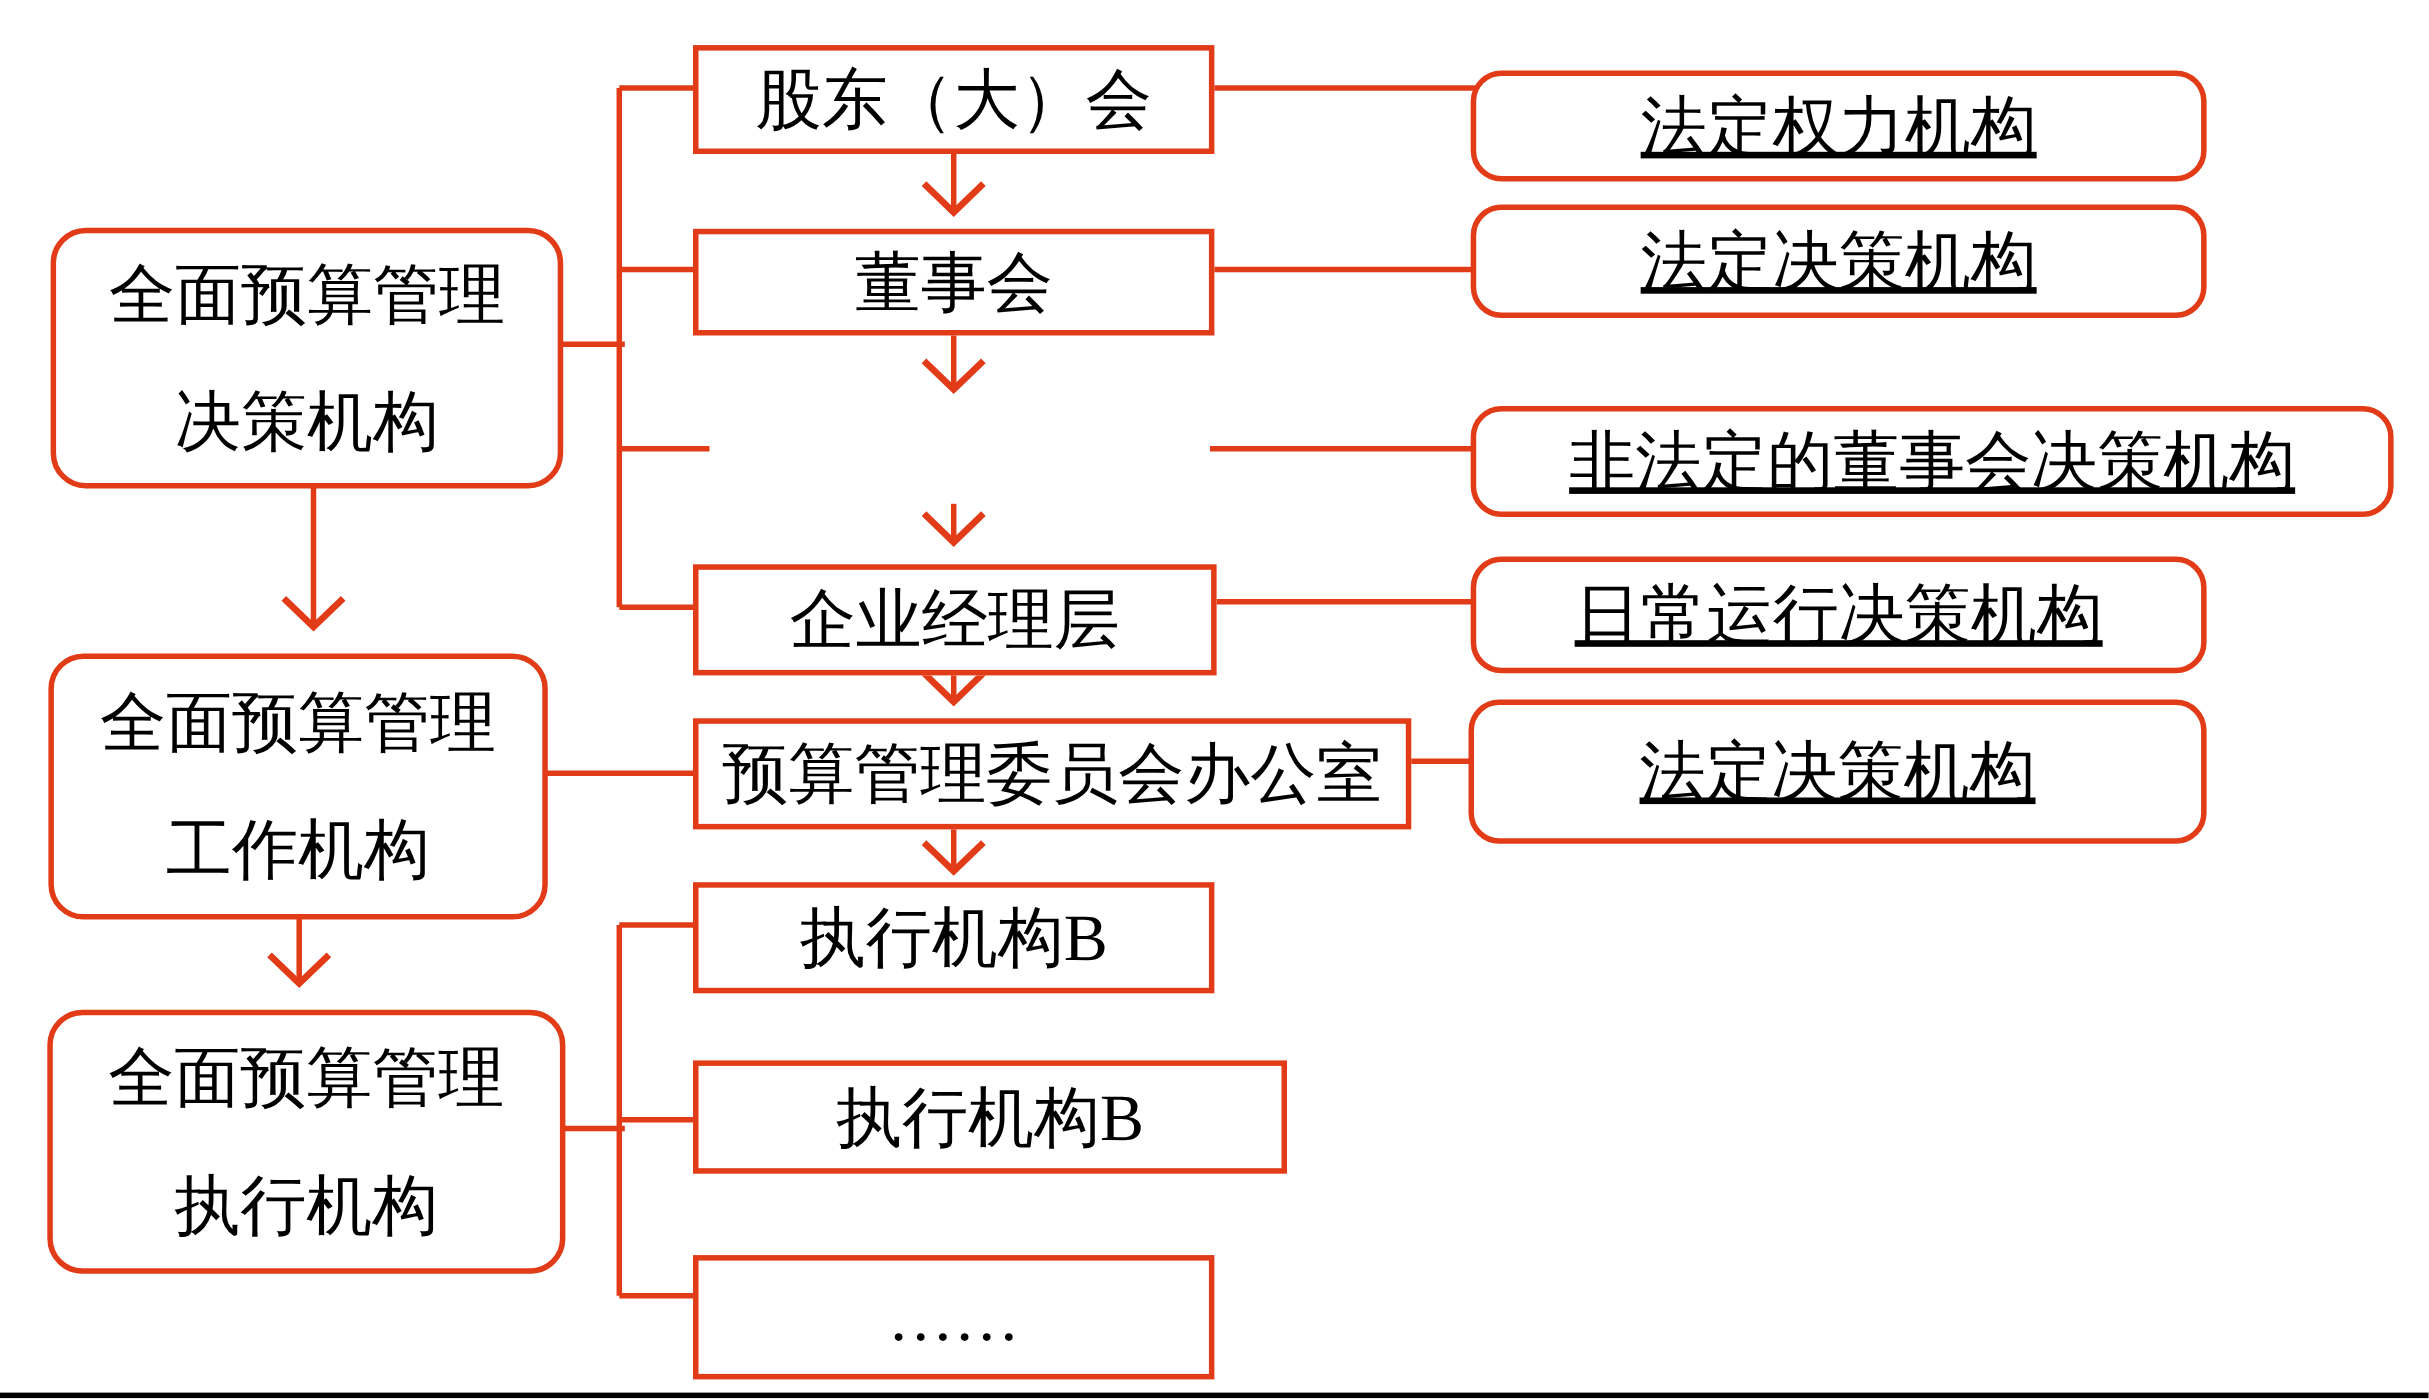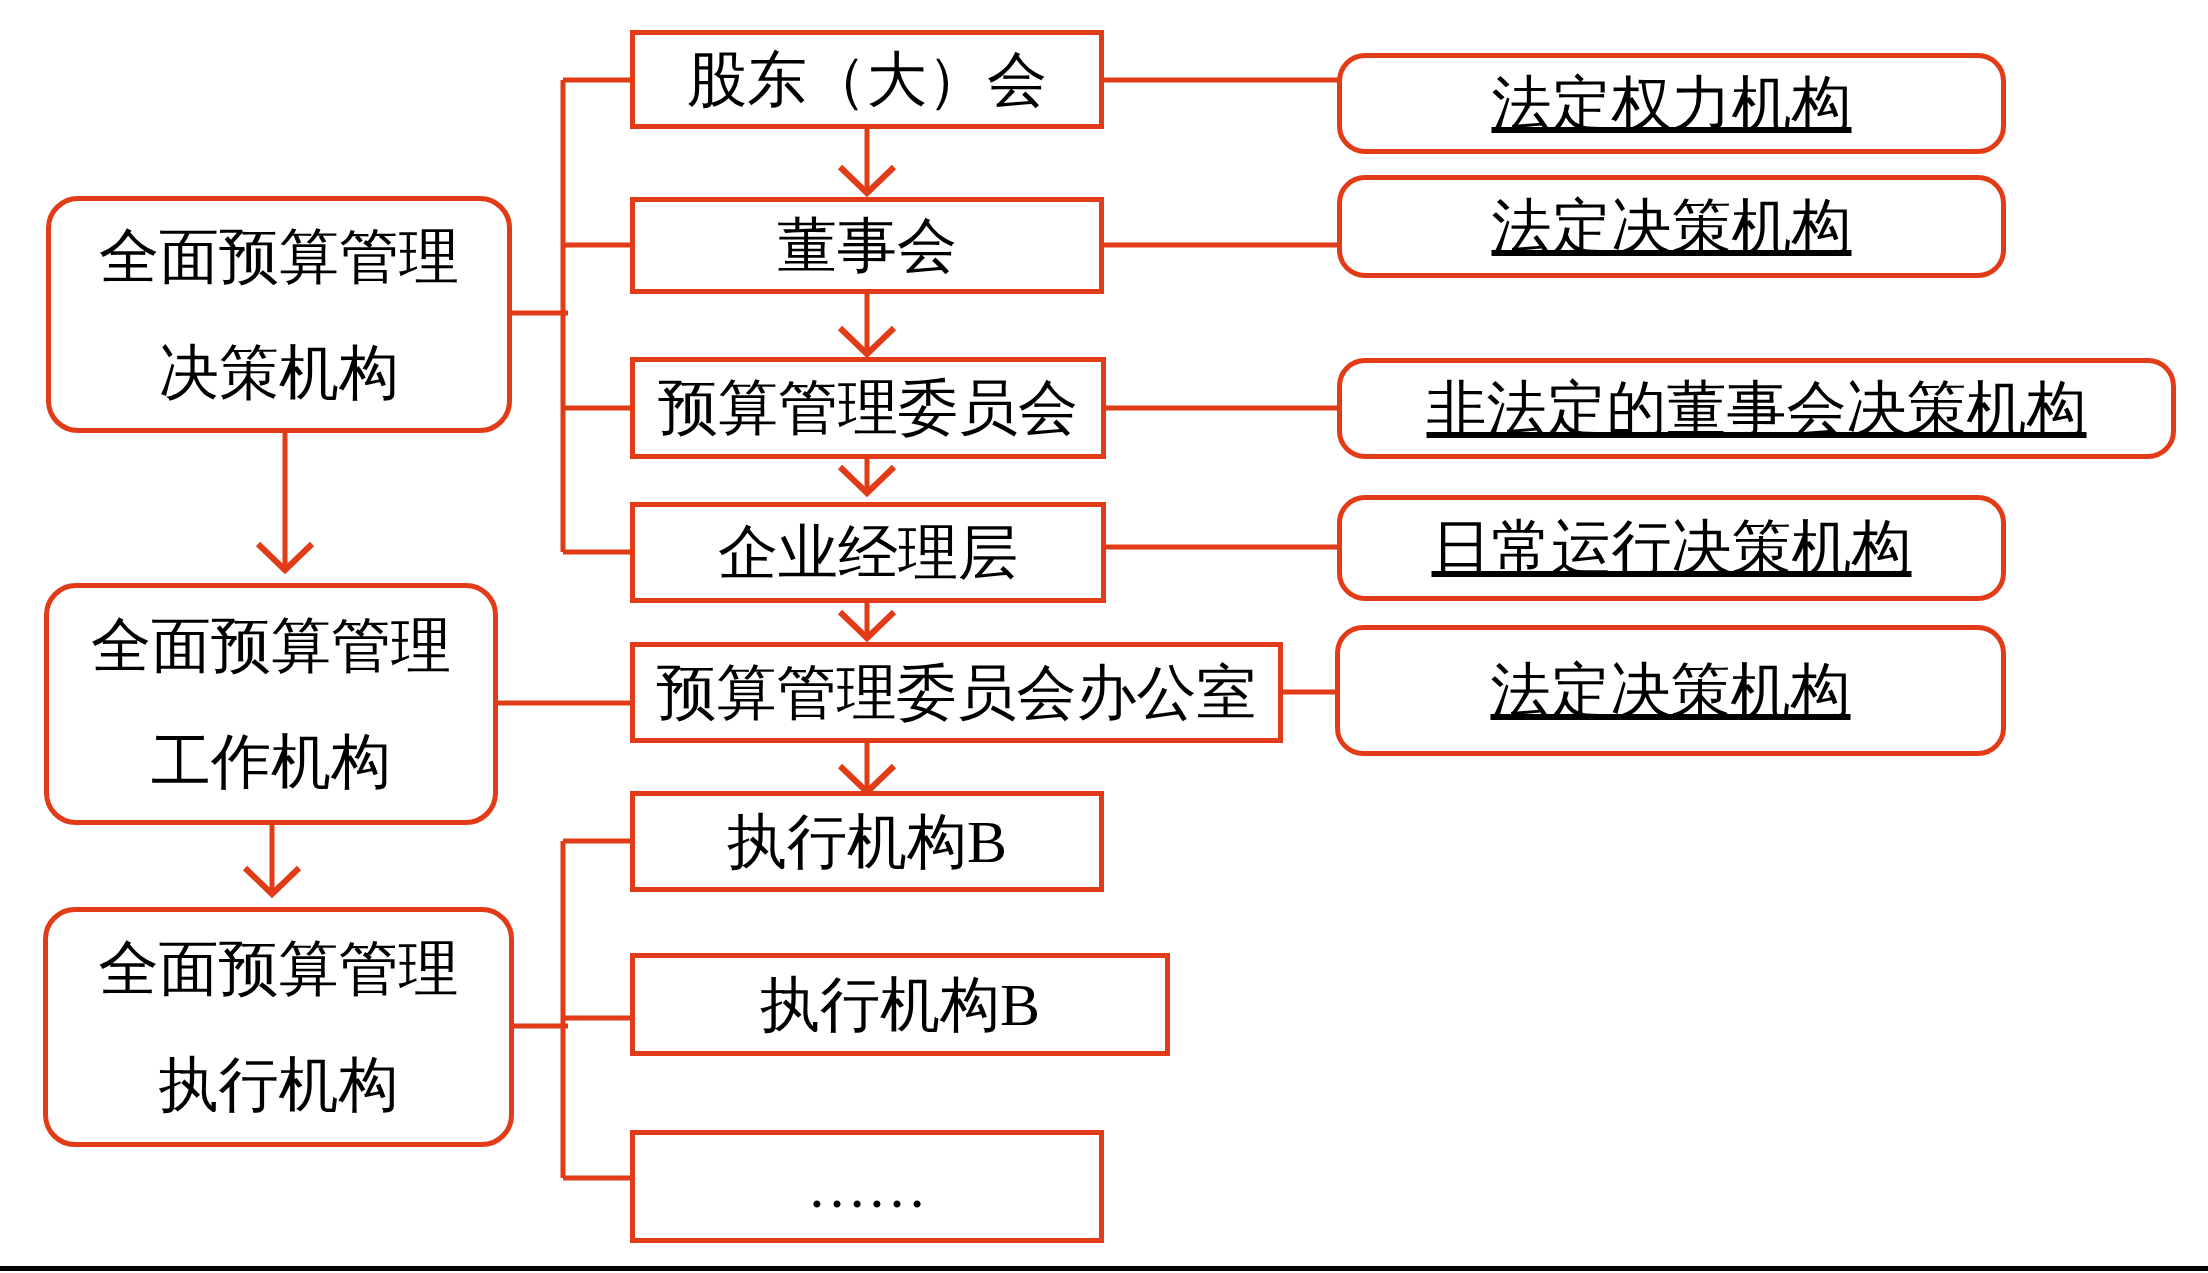--- a/index.html
+++ b/index.html
@@ -37,20 +37,21 @@
     background:var(--bg);
     border:5px solid var(--accent);
     display:flex;
     align-items:center;
     justify-content:center;
     text-align:center;
     font-size:60px;
     line-height:1.1;
     color:var(--text);
     white-space:nowrap;
+    margin-top:11px;
   }
   .node.group{
     border-radius:32px;
     flex-direction:column;
     gap:50px;
   }
   .node.tag{
     border-radius:28px;
     text-decoration:underline;
   }
@@ -114,23 +115,20 @@
     <span>全面预算管理</span>
     <span>执行机构</span>
   </div>
 
   <div class="node mid" style="left:630px;top:30px;width:474px;height:99px">
     <span>股东（大）会</span>
   </div>
   <div class="node mid" style="left:630px;top:197px;width:474px;height:97px">
     <span>董事会</span>
   </div>
-  <div class="node mid" style="left:630px;top:357px;width:476px;height:102px">
-    <span>预算管理委员会</span>
-  </div>
   <div class="node mid" style="left:630px;top:502px;width:476px;height:101px">
     <span>企业经理层</span>
   </div>
   <div class="node mid" style="left:630px;top:642px;width:653px;height:101px">
     <span>预算管理委员会办公室</span>
   </div>
   <div class="node mid" style="left:630px;top:791px;width:474px;height:101px">
     <span>执行机构B</span>
   </div>
   <div class="node mid" style="left:630px;top:953px;width:540px;height:103px">

